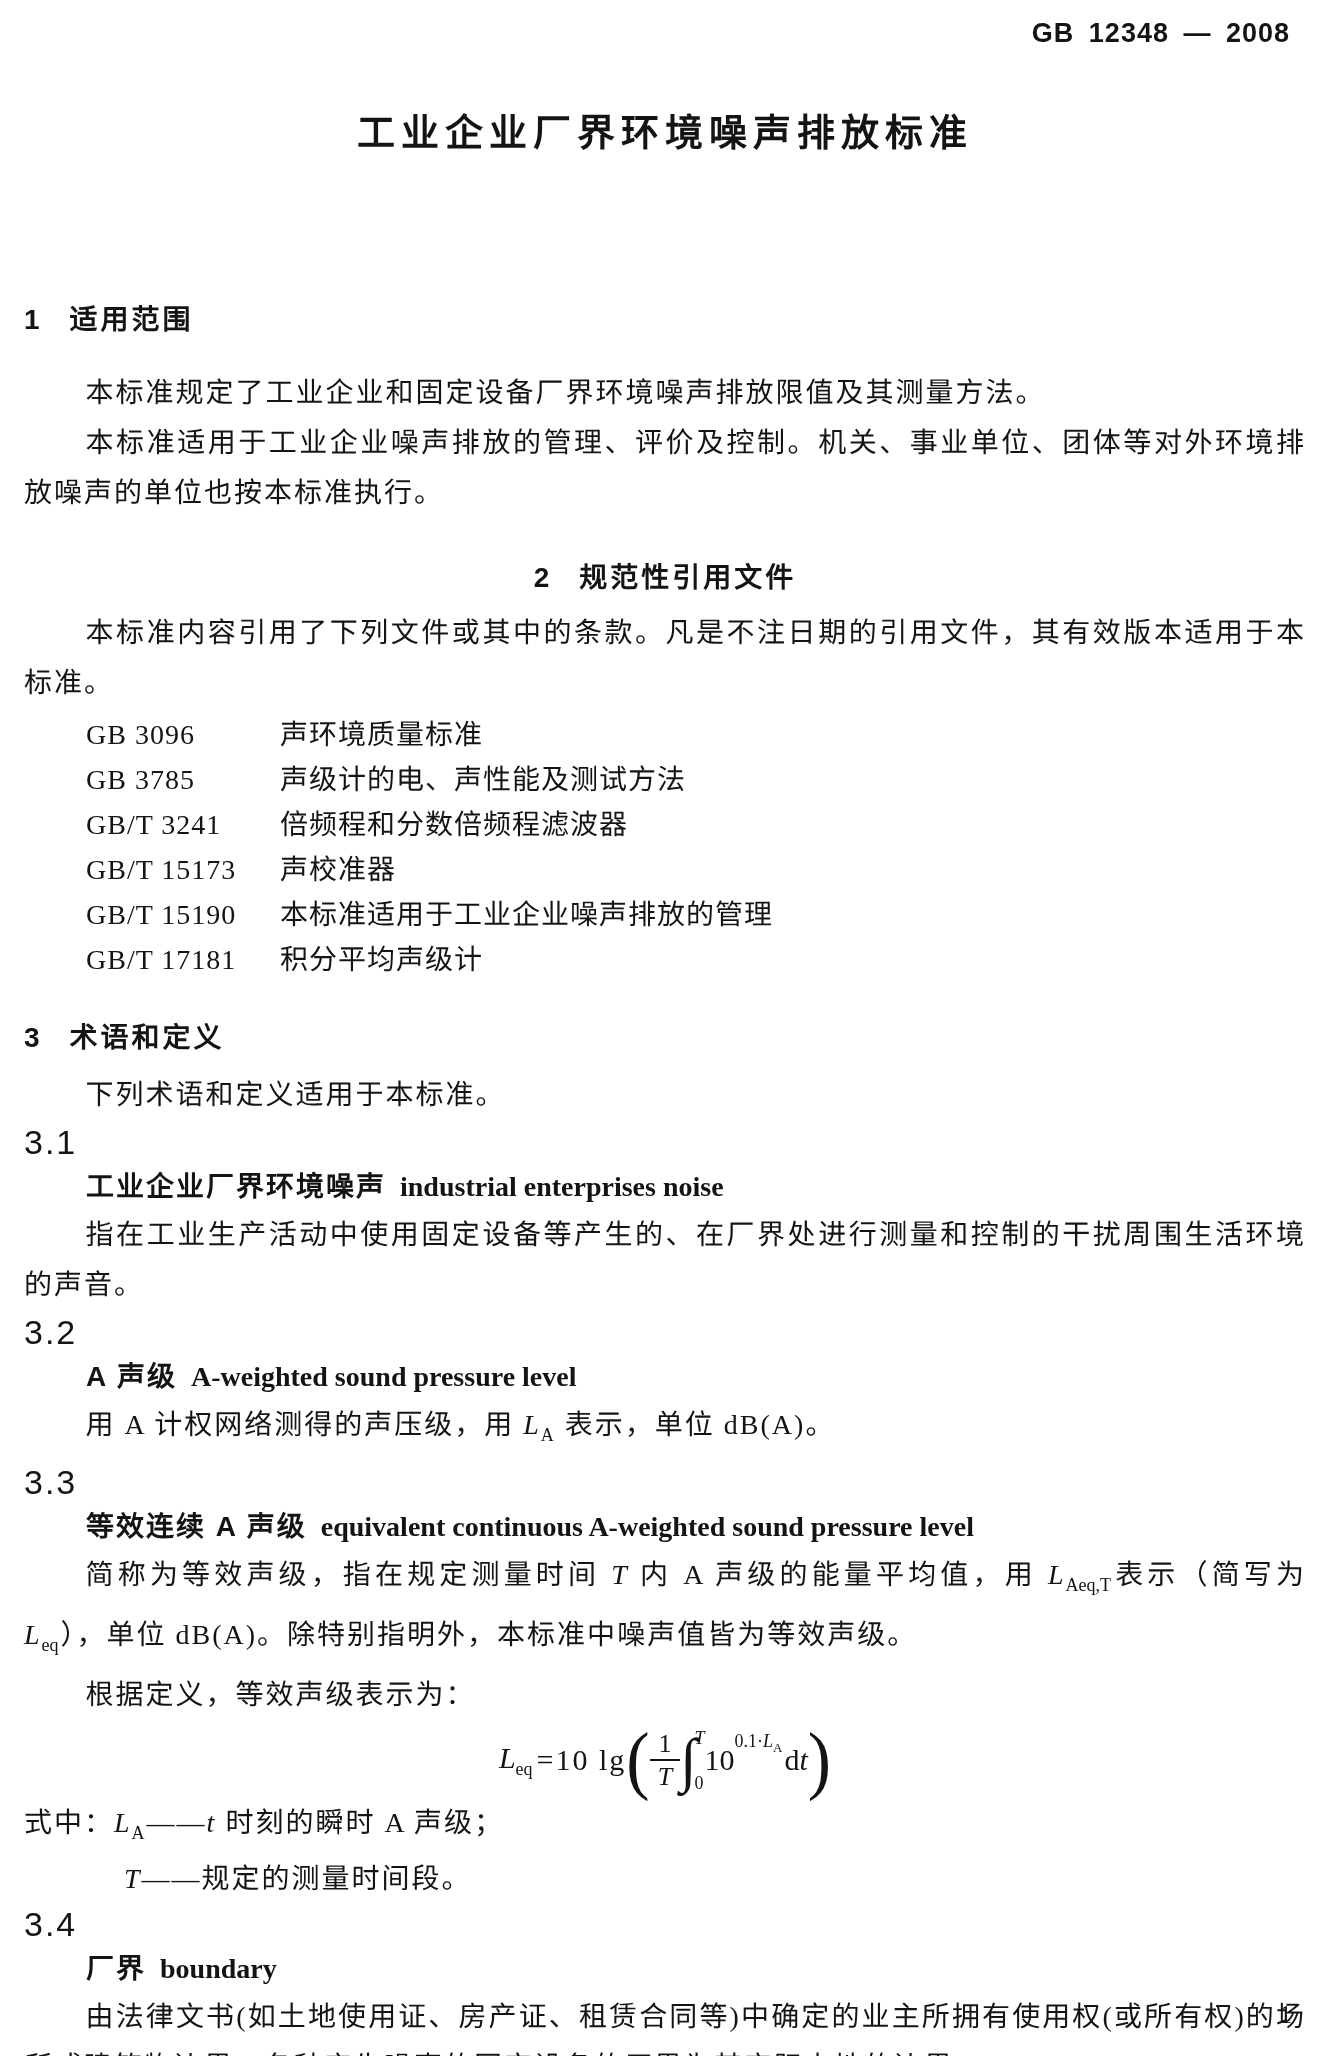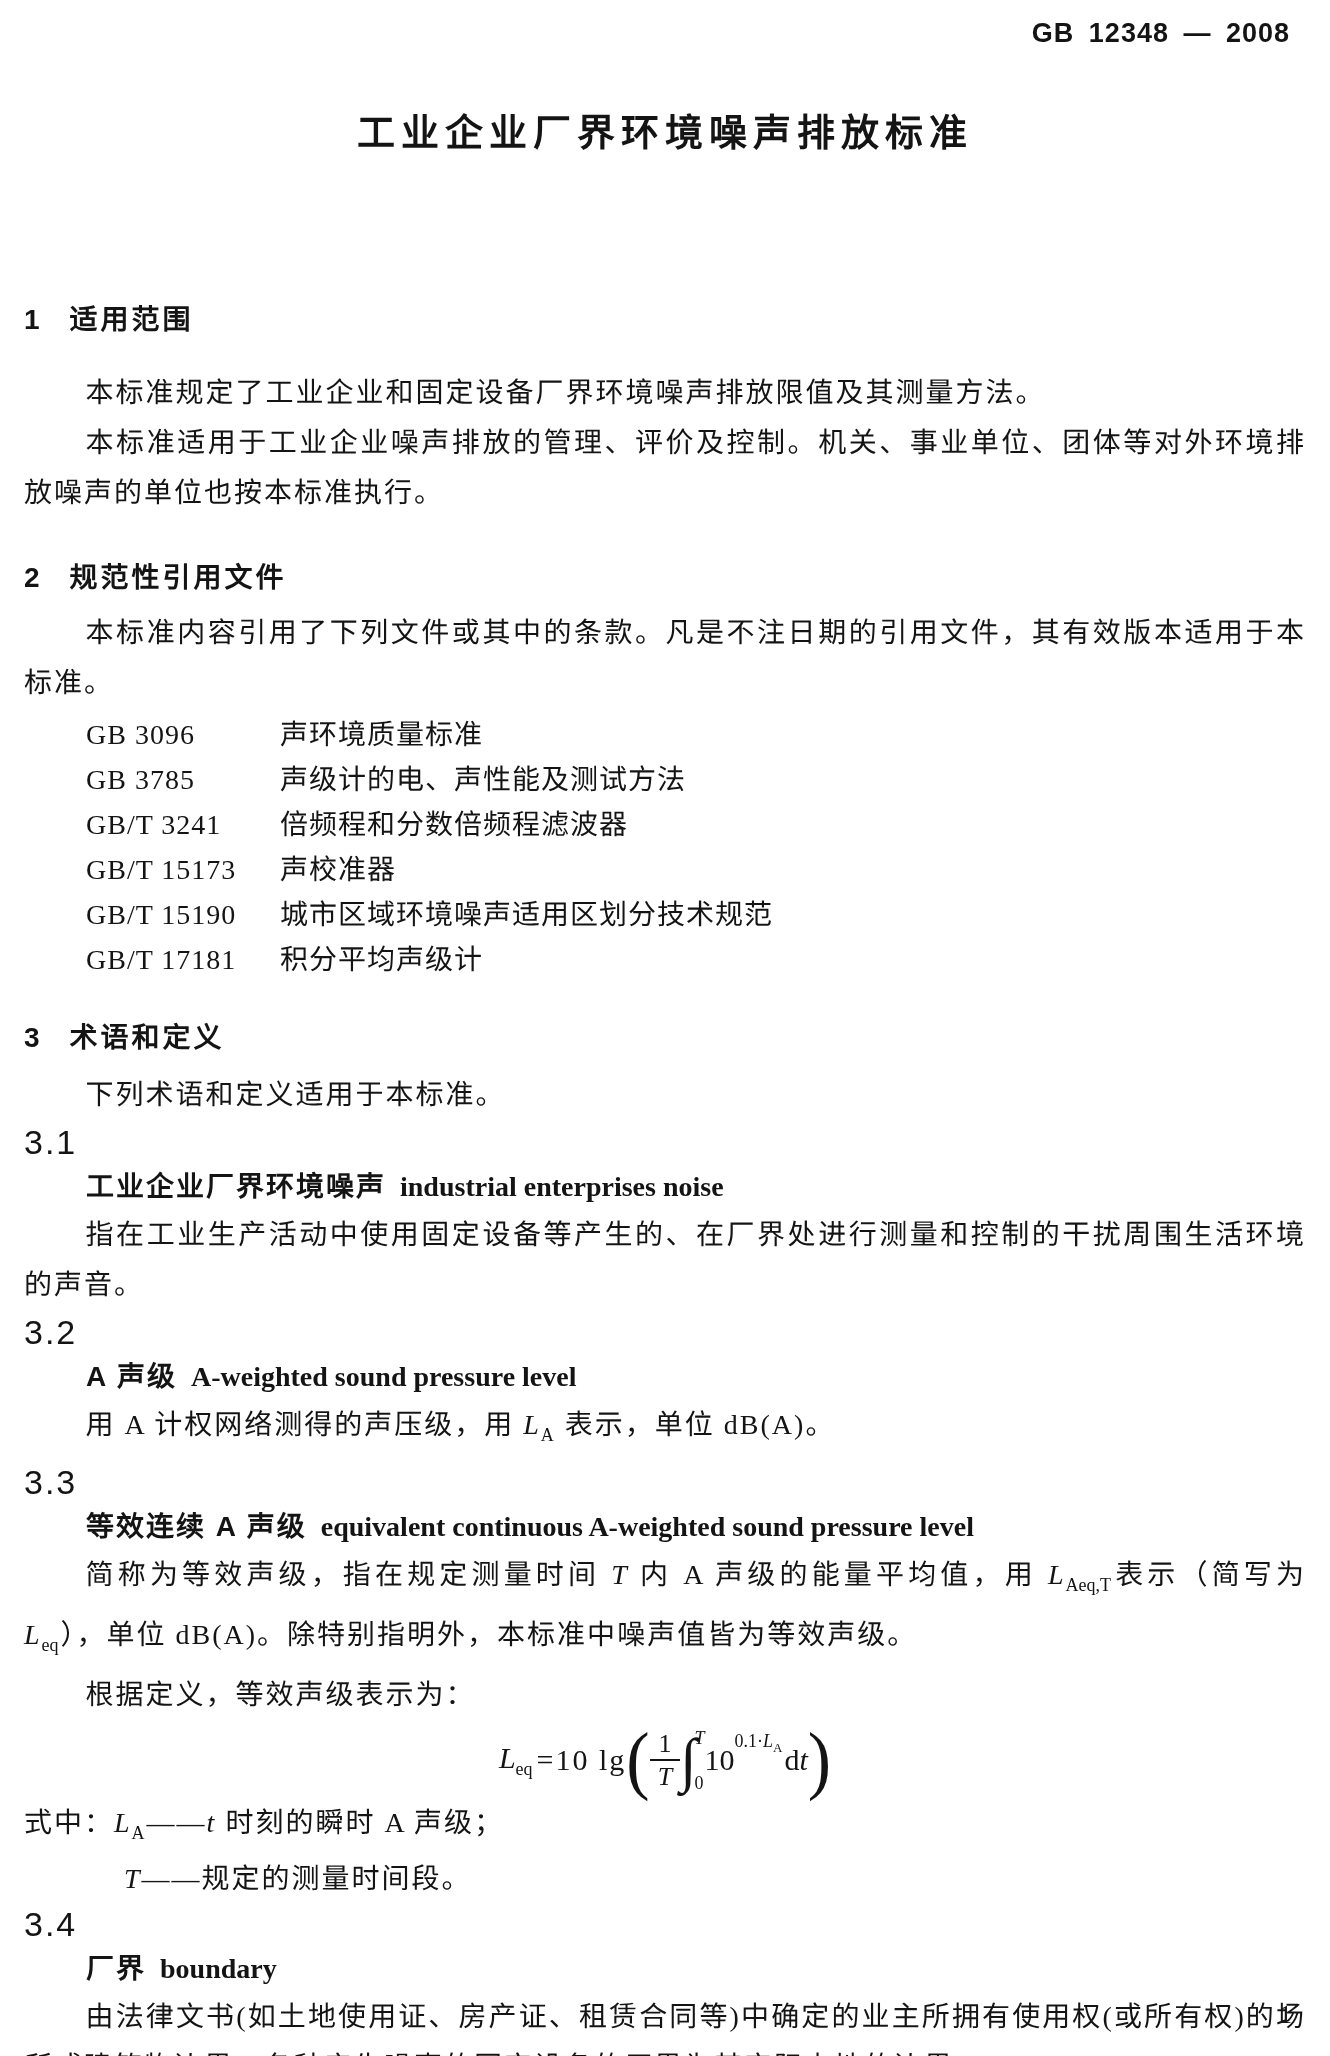--- a/index.html
+++ b/index.html
@@ -35,21 +35,21 @@
   }
   .sec-heading {
     font-family:"Liberation Sans", sans-serif;
     font-weight:700;
     font-size:28px;
     line-height:40px;
     letter-spacing:3px;
   }
   .sec-num { margin-right:30px; letter-spacing:0; }
   .h-s1 { margin-top:140px; }
-  .h-s2 { margin-top:40px; }
+  .h-s2 { margin-top:40px;text-align:center; }
   .h-s3 { margin-top:36px; }
   .body-text {
     font-size:28px;
     line-height:50px;
     letter-spacing:2px;
     text-align:justify;
     text-indent:2.2em;
   }
   .p-s1-1 { margin-top:28px; }
   .p-s2-1 { margin-top:10px; }
@@ -187,21 +187,21 @@
     <div class="ref-item">
       <span class="ref-code">GB 3785</span><span>声级计的电、声性能及测试方法</span>
     </div>
     <div class="ref-item">
       <span class="ref-code">GB/T 3241</span><span>倍频程和分数倍频程滤波器</span>
     </div>
     <div class="ref-item">
       <span class="ref-code">GB/T 15173</span><span>声校准器</span>
     </div>
     <div class="ref-item">
-      <span class="ref-code">GB/T 15190</span><span>城市区域环境噪声适用区划分技术规范</span>
+      <span class="ref-code">GB/T 15190</span><span>本标准适用于工业企业噪声排放的管理</span>
     </div>
     <div class="ref-item">
       <span class="ref-code">GB/T 17181</span><span>积分平均声级计</span>
     </div>
   </div>
 
   <h2 class="sec-heading h-s3">
     <span class="sec-num">3</span><span>术语和定义</span>
   </h2>
   <p class="body-text p-s3-intro">下列术语和定义适用于本标准。</p>

